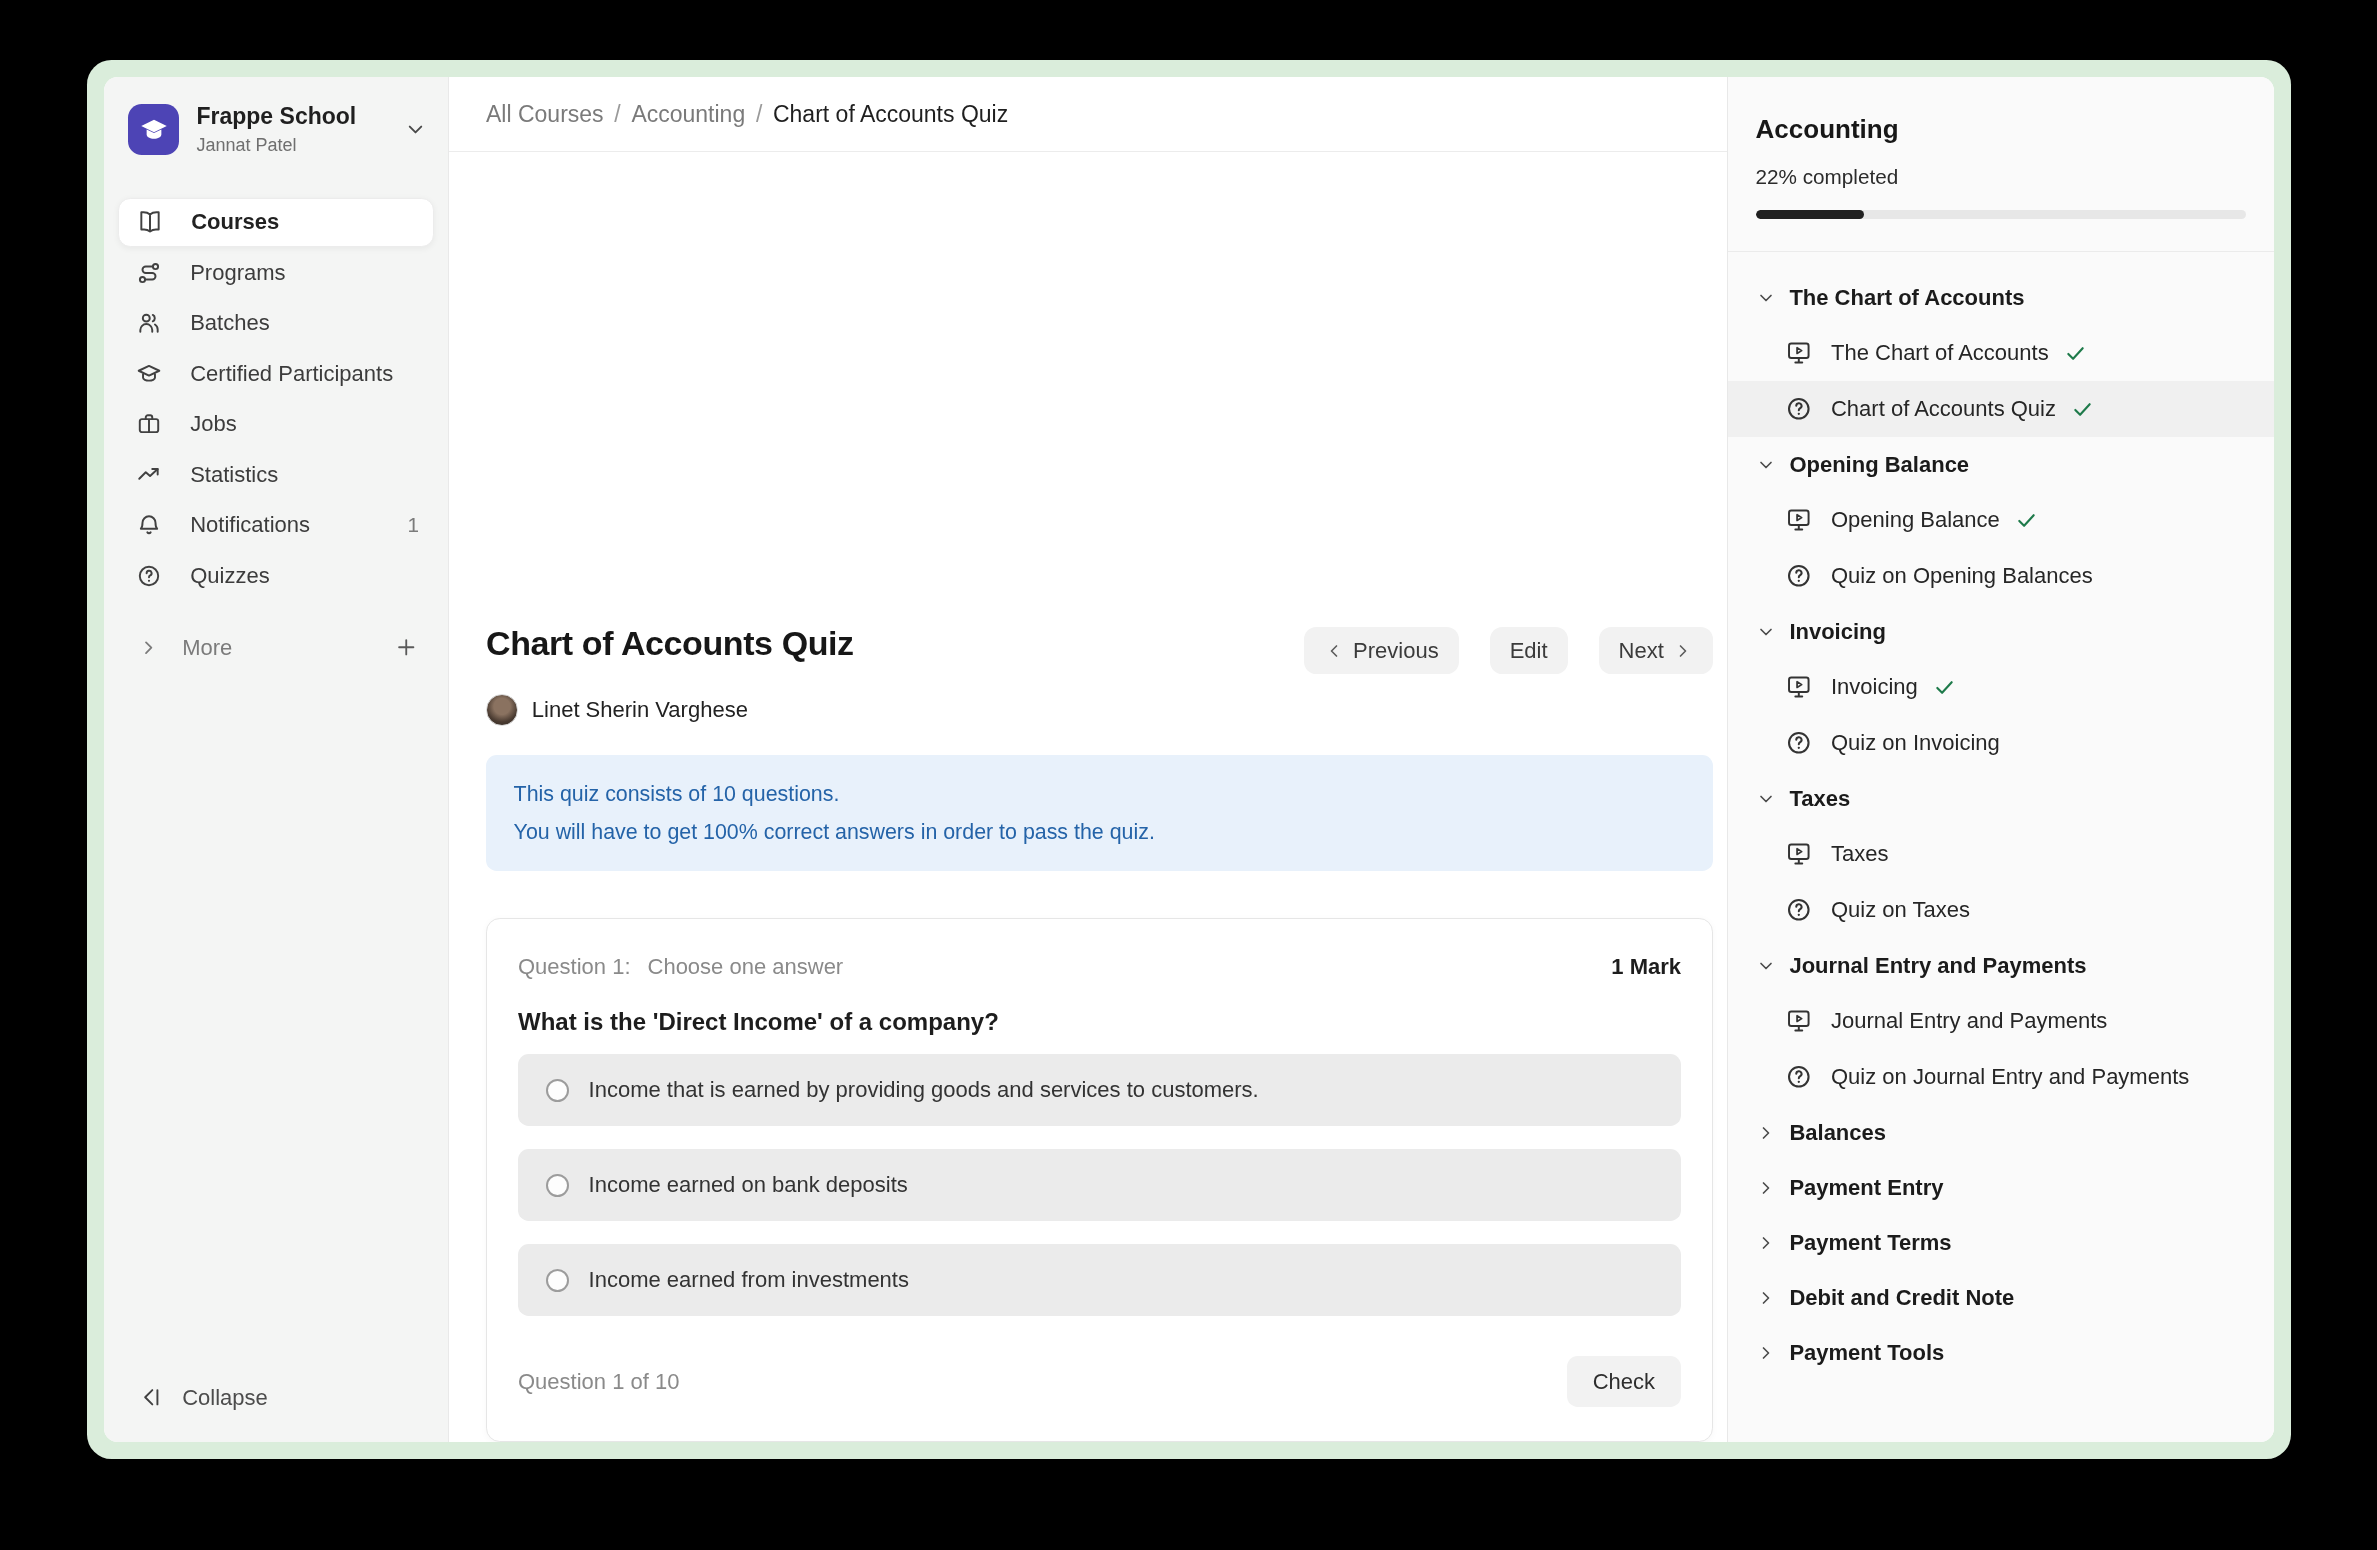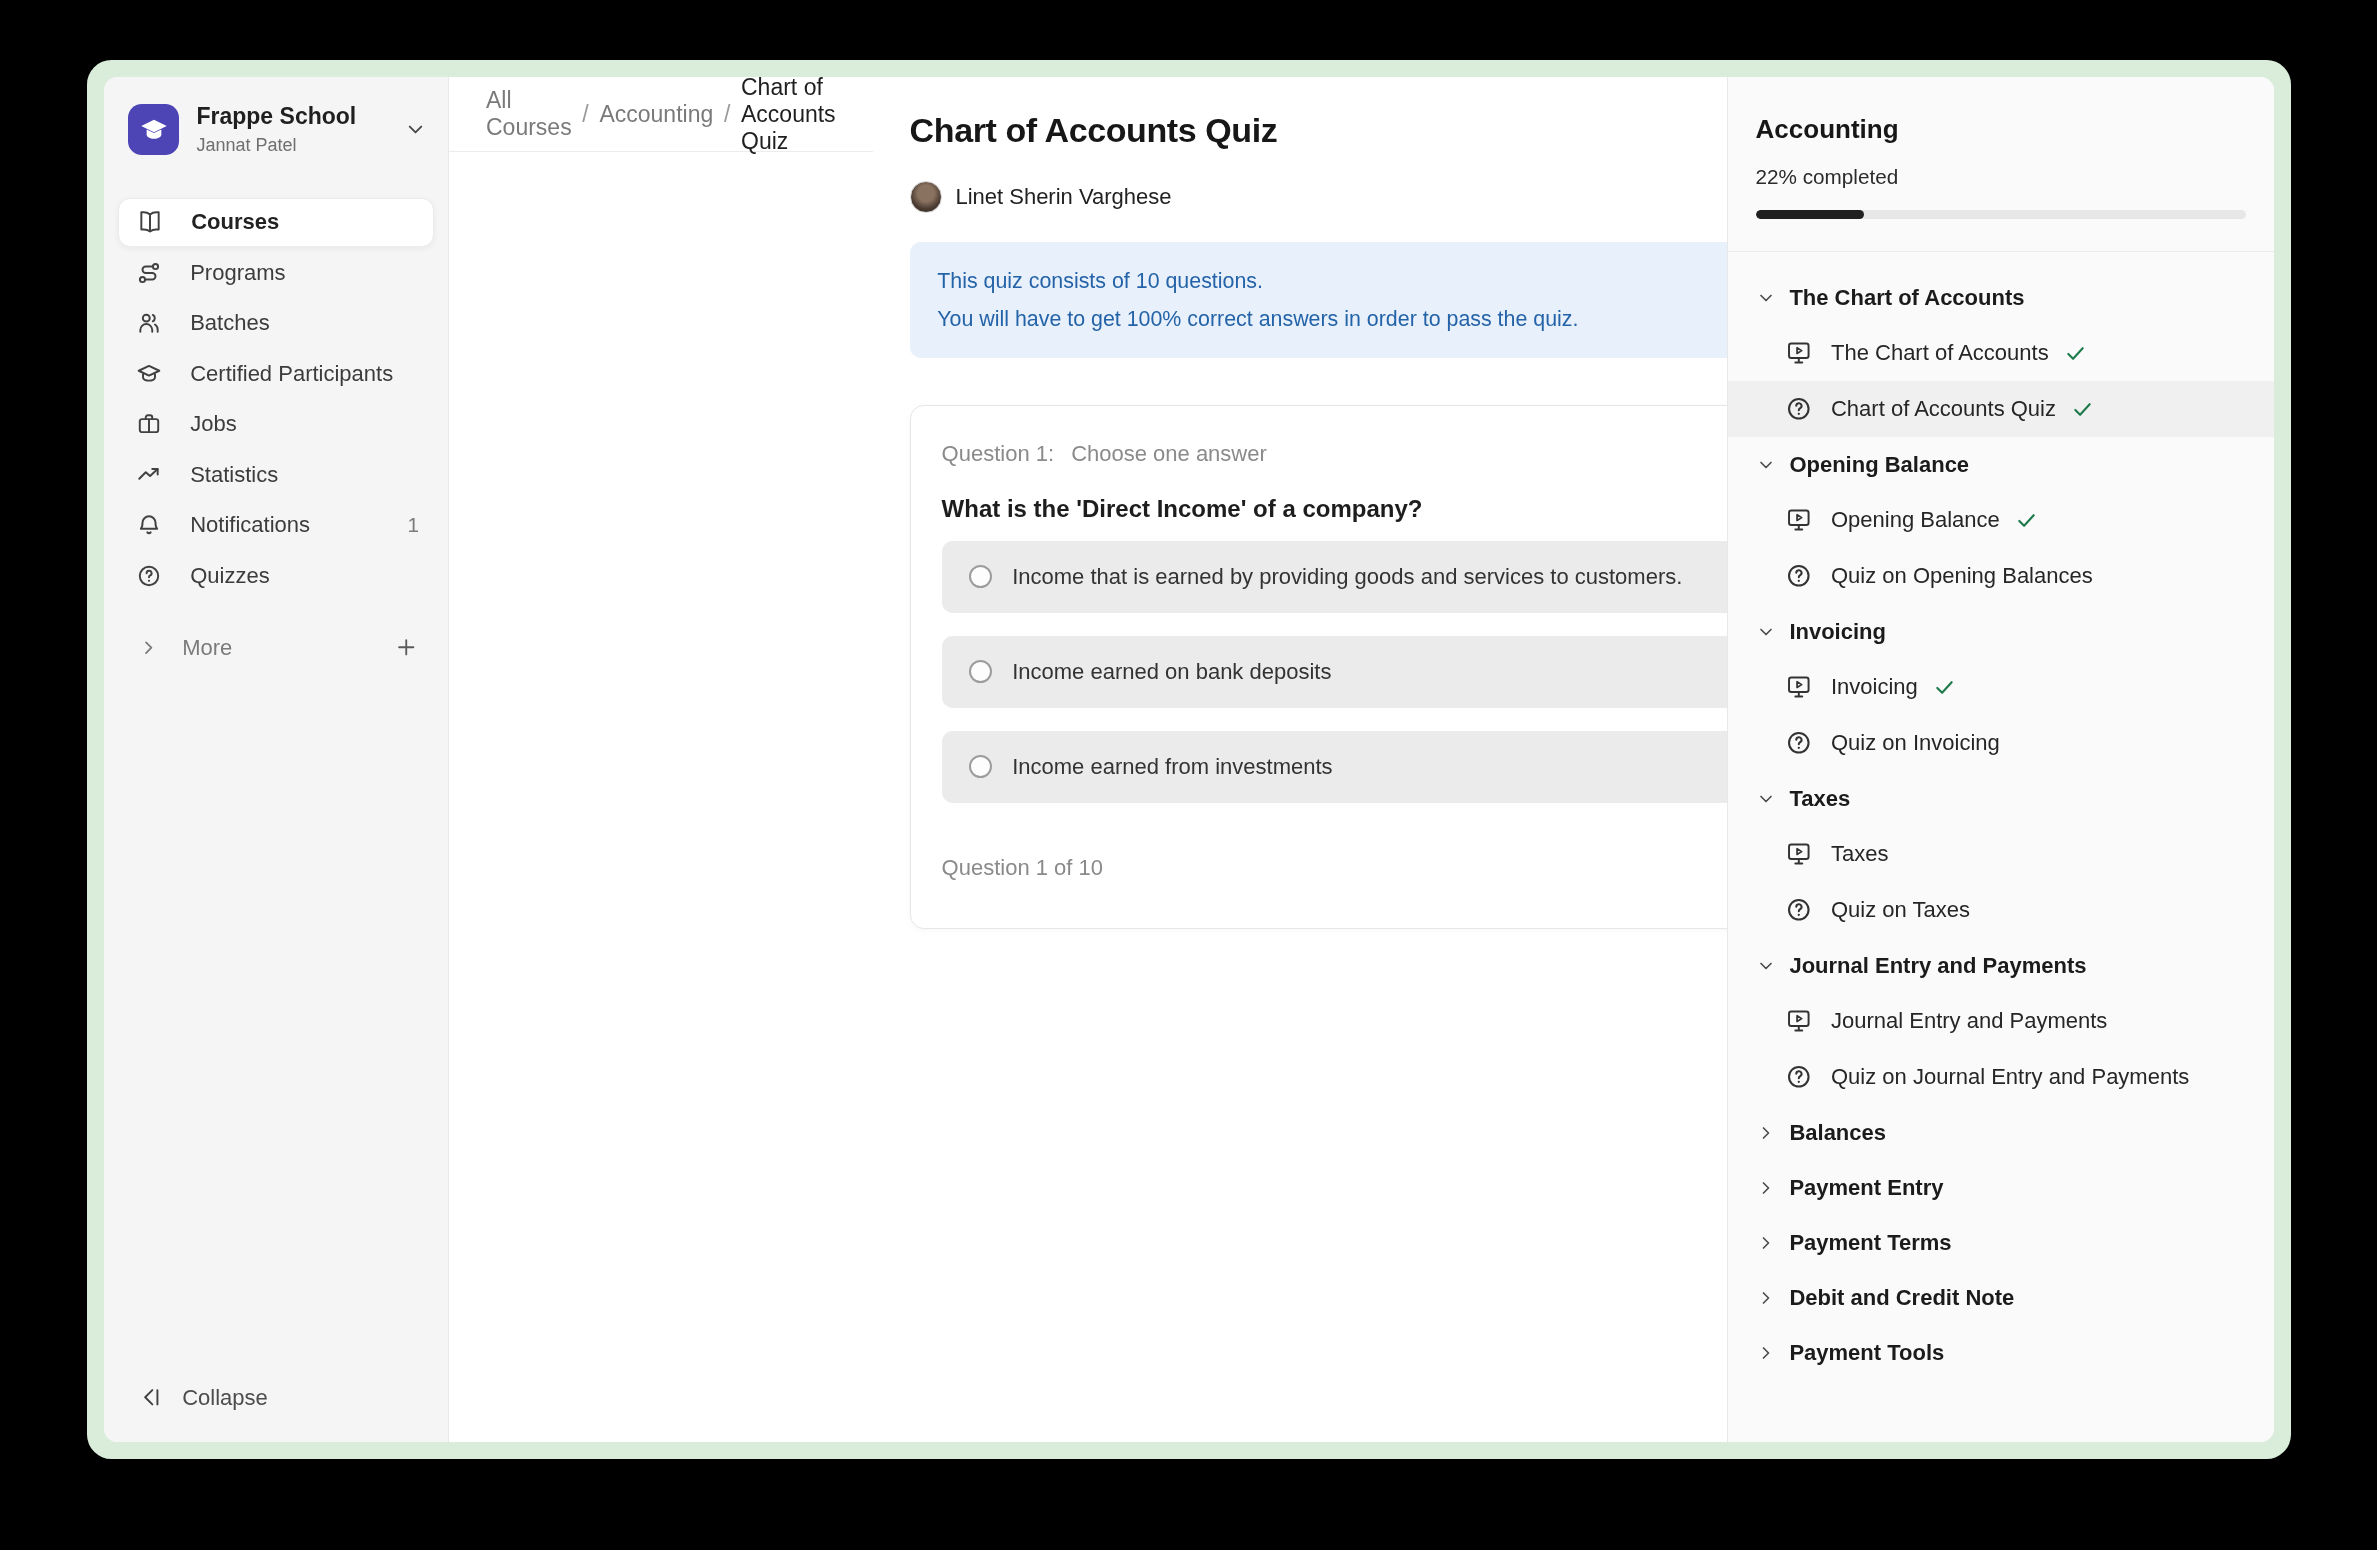--- a/index.html
+++ b/index.html
@@ -46,21 +46,21 @@
   .nav-icon { width:26px; height:26px; flex:0 0 26px; display:flex; align-items:center; justify-content:center; color:#414141; }
   .nav-label { margin-left:28px; }
   .nav-badge { margin-left:auto; font-size:20.7px; color:#7b7b7b; }
   .nav-more { margin-top:21.4px; color:#7b7b7b;justify-content:space-between; }
   .nav-more .nav-label { margin-left:20px; }
   .more-plus { margin-left:auto; color:#5a5a5a; display:flex; }
   .sidebar-spacer { flex:1; }
   .collapse-row { display:flex; align-items:center; padding:0 18.4px; height:43px; color:#4c4c4c; font-size:22px; }
   .collapse-row .nav-label { margin-left:20px; }
   
-  .main { flex:1; display:flex; flex-direction:row; background:#fff; min-width:0;justify-content:space-between; }
+  .main { flex:1; display:flex; flex-direction:column; background:#fff; min-width:0;justify-content:space-between; }
   .breadcrumb-bar {
     height:75px; flex:0 0 75px; border-bottom:0.8px solid #ececec;
     display:flex; align-items:center; padding:0 37px; font-size:23px;
   }
   .crumb { color:#7a7a7a; }
   .crumb-sep { color:#9a9a9a; margin:0 10.7px; }
   .crumb-current { color:#1f1f1f; }
   .content { padding:34px 37px 0 37px; overflow:hidden; }
   .title-row { display:flex; align-items:flex-start; justify-content:space-between; width:1227px; }
   .page-title { font-size:34px; font-weight:bold; letter-spacing:-0.4px; color:#171717; }

